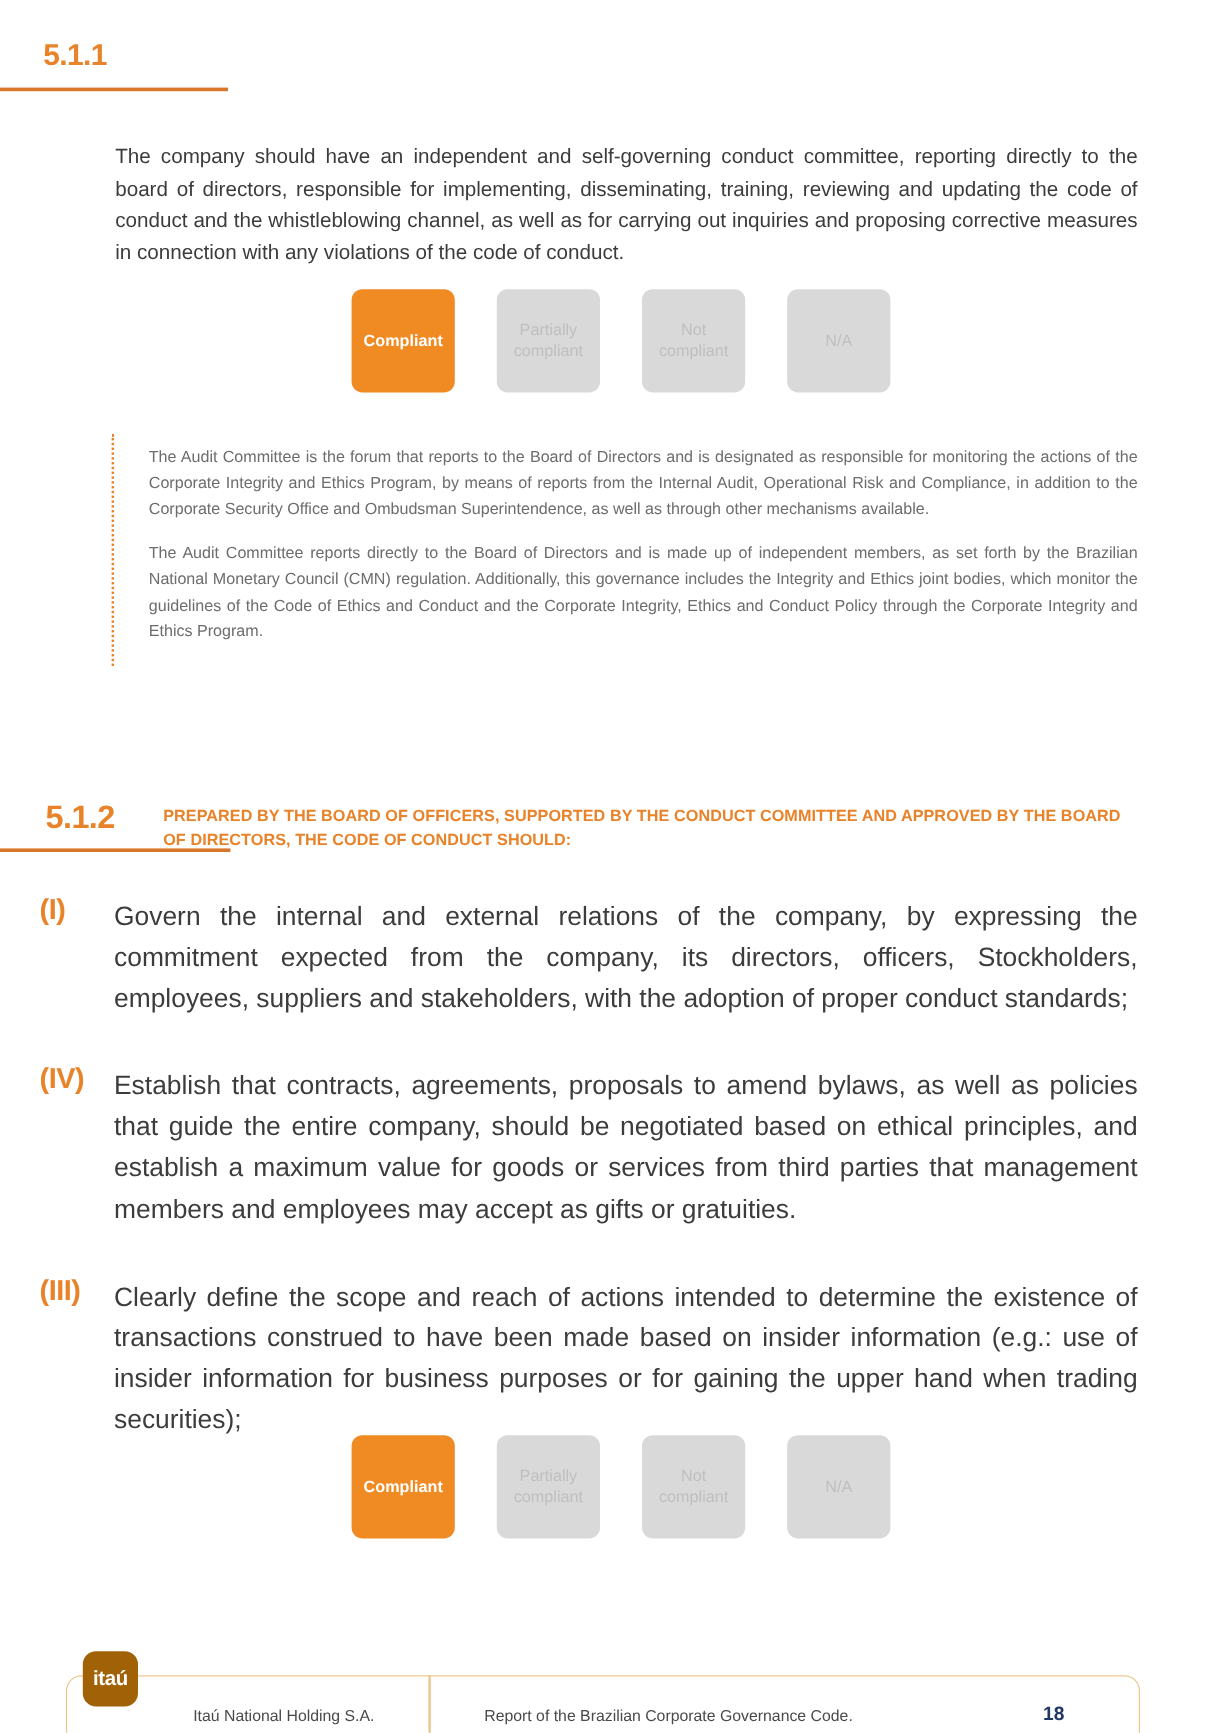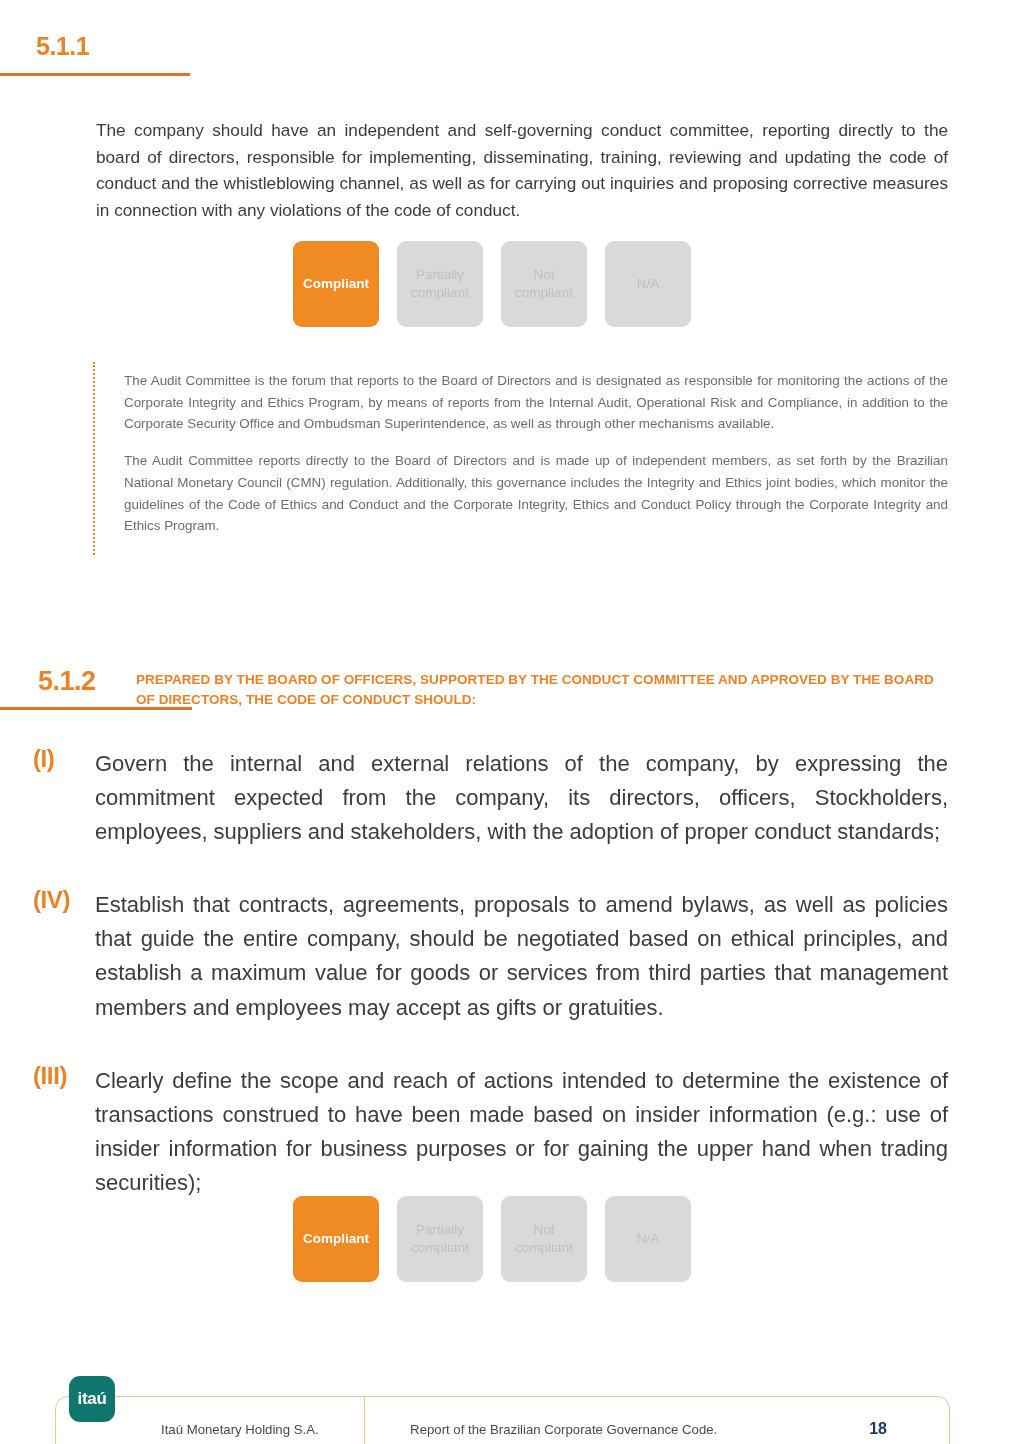--- a/index.html
+++ b/index.html
@@ -62,21 +62,21 @@
     color: #3c3c3c;
     text-align: justify;
     text-align-last: left;
   }
 
   
   .compliance-row {
     position: absolute;
     left: 293px;
     display: flex;
-    gap: 18px;
+    gap: 35px;
   }
   #compliance-row-1 { top: 241px; }
   #compliance-row-2 { top: 1196px; }
 
   .comp-btn {
     width: 86px;
     height: 86px;
     border-radius: 9px;
     background: #D9D9D9;
     color: #BFBFBF;
@@ -158,21 +158,21 @@
     display: flex;
     align-items: center;
   }
   .footer-logo {
     position: absolute;
     left: 13px;
     top: -21px;
     width: 46px;
     height: 46px;
     border-radius: 11px;
-    background: #0f766e;
+    background: #a16207;
     display: flex;
     align-items: center;
     justify-content: center;
     color: #ffffff;
     font-size: 17px;
     font-weight: 700;
     letter-spacing: -0.3px;
   }
   .footer-cell {
     font-size: 13.2px;
@@ -248,17 +248,17 @@
   <div class="comp-btn selected">Compliant</div>
   <div class="comp-btn">Partially
 compliant</div>
   <div class="comp-btn">Not
 compliant</div>
   <div class="comp-btn">N/A</div>
 </div>
 
 <div class="footer">
   <div class="footer-logo">itaú</div>
-  <div class="footer-cell footer-company">Itaú Monetary Holding S.A.</div>
+  <div class="footer-cell footer-company">Itaú National Holding S.A.</div>
   <div class="footer-divider"></div>
   <div class="footer-cell footer-report">Report of the Brazilian Corporate Governance Code.</div>
   <div class="footer-page">18</div>
 </div>
 
 </body></html>

